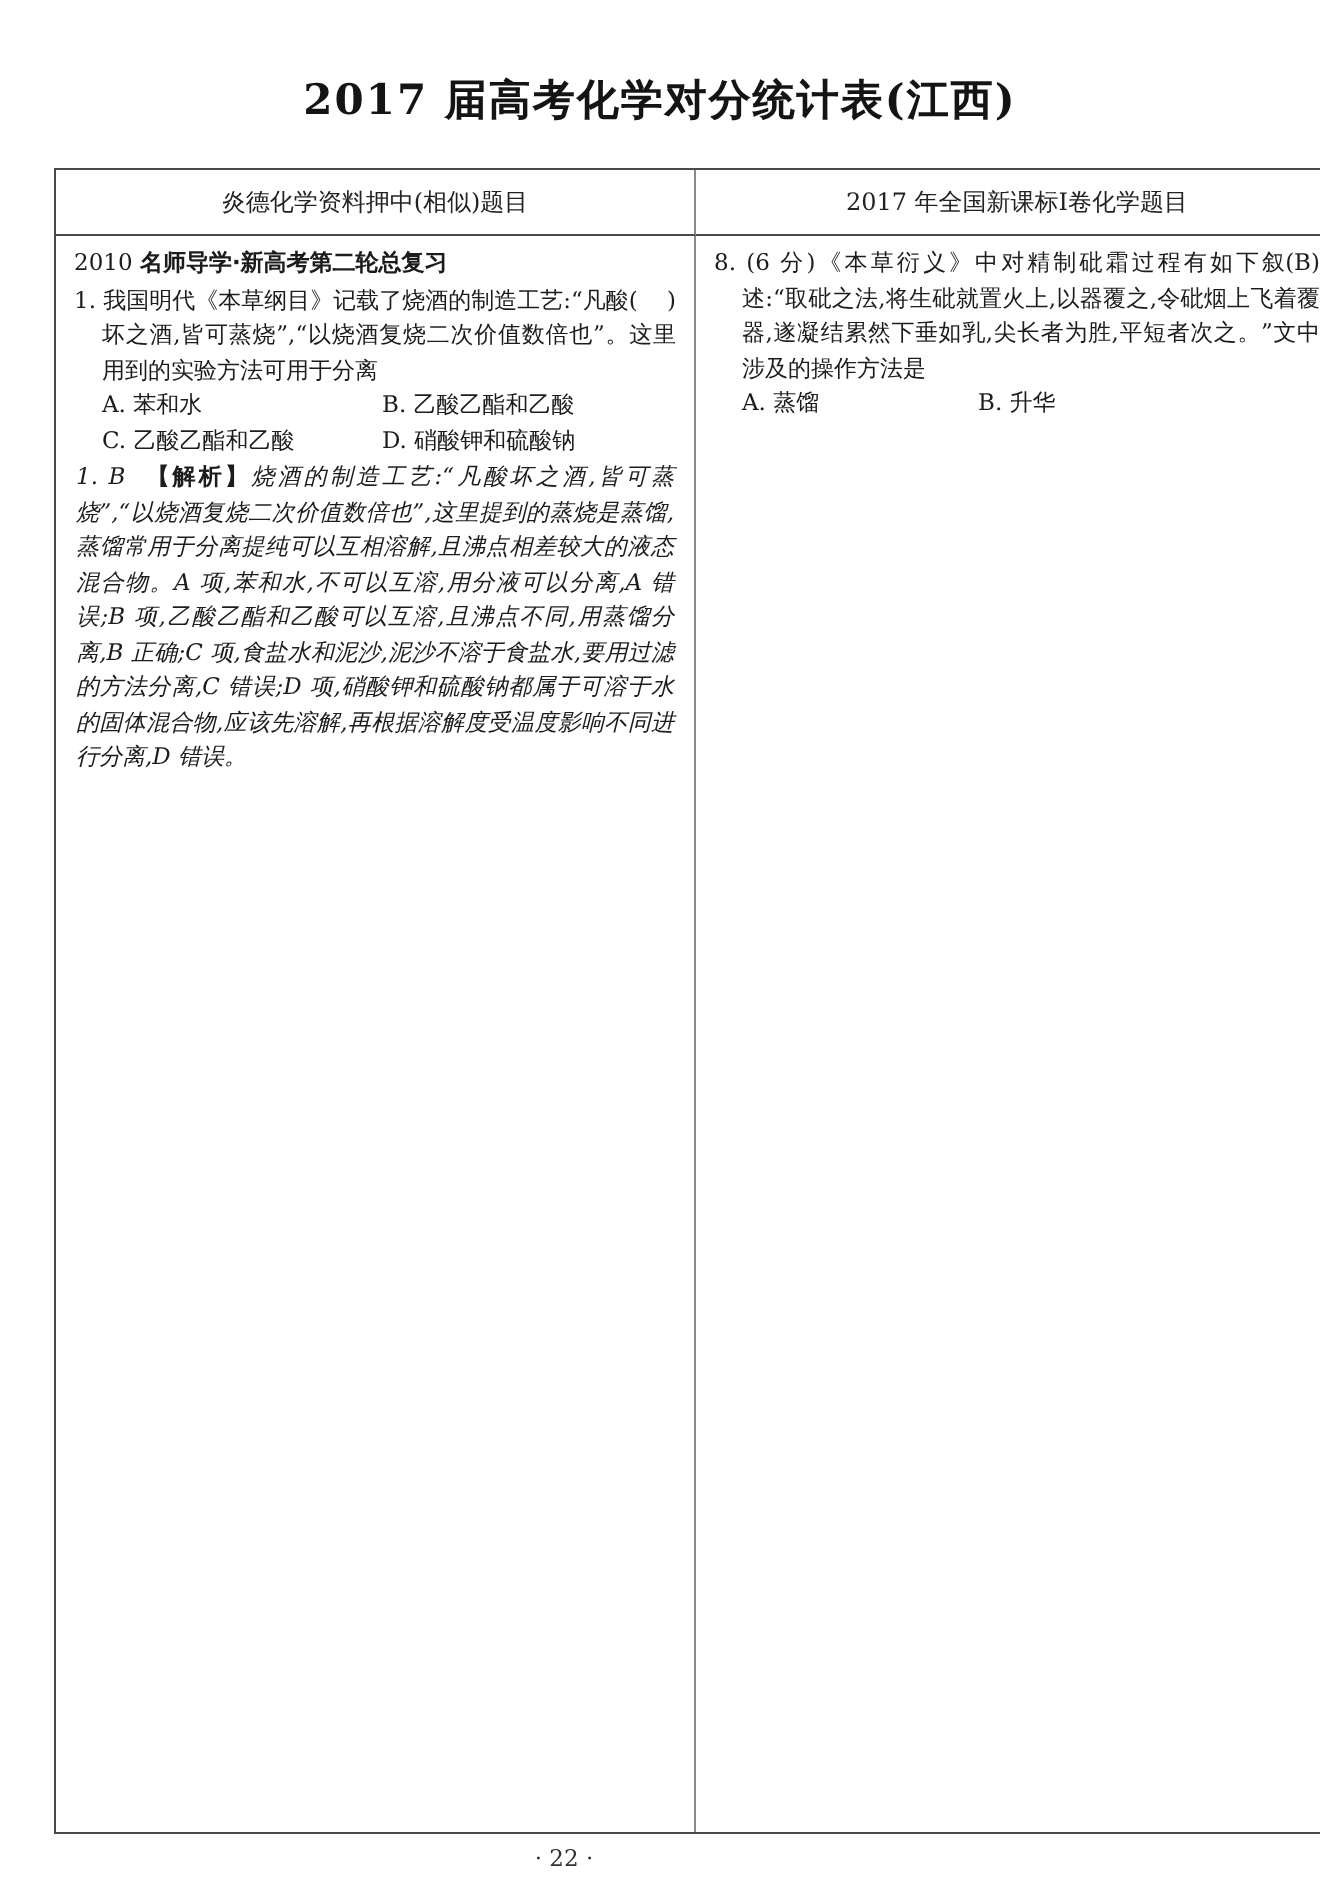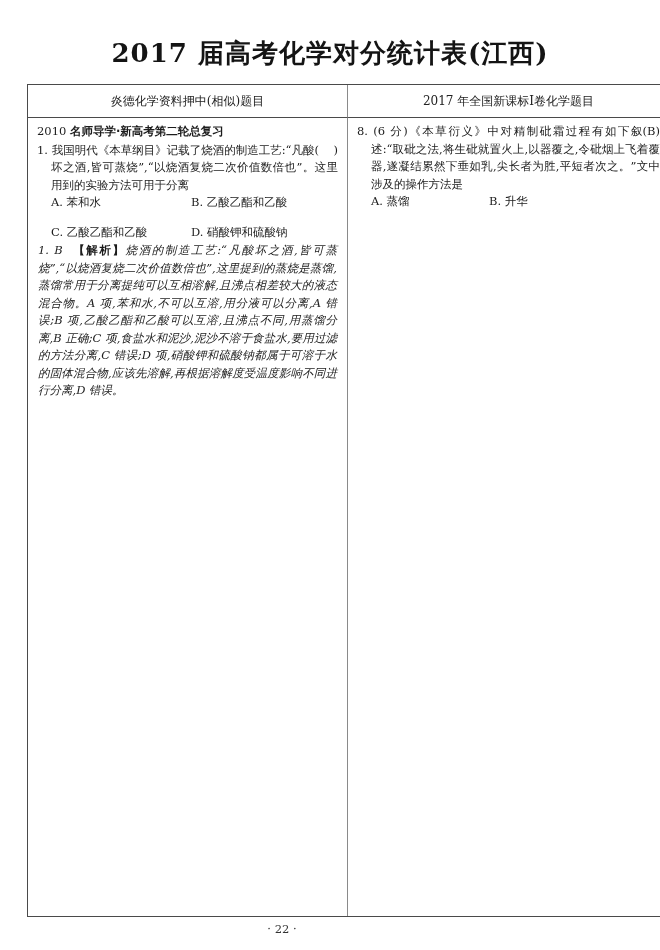--- a/index.html
+++ b/index.html
@@ -8,21 +8,21 @@
     background: #ffffff;
     font-family: "DejaVu Serif", "Liberation Serif", serif;
     color: #1c1c1c;
     position: relative;
     overflow: hidden;
   }
   .page-title {
     position: absolute;
     top: 36px; left: 0; width: 660px;
     text-align: center;
-    font-size: 26px;
+    font-size: 21px;
     font-weight: bold;
     letter-spacing: 1px;
     color: #141414;
   }
   .comparison-table {
     position: absolute;
     left: 27px; top: 84px;
     width: 643px; height: 833px;
     border: 1.5px solid #4a4a4a;
     box-sizing: border-box;
@@ -52,21 +52,21 @@
   .question-para {
     margin: 0;
     padding-left: 14px;
     text-indent: -14px;
   }
   .bracket { float: right; text-indent: 0; }
   .options {
     margin: 0 0 0 14px;
     display: grid;
     grid-template-rows: auto auto;
-    row-gap: 12px;
+    row-gap: 0;
   }
   .opt-row { display: grid; }
   .opt-row-left { grid-template-columns: 140px 1fr; }
   .opt-row-right { grid-template-columns: 118px 1fr; }
   .answer-para {
     margin: 1px;
     font-style: italic;
   }
   .answer-num { font-style: italic; }
   .answer-label {

